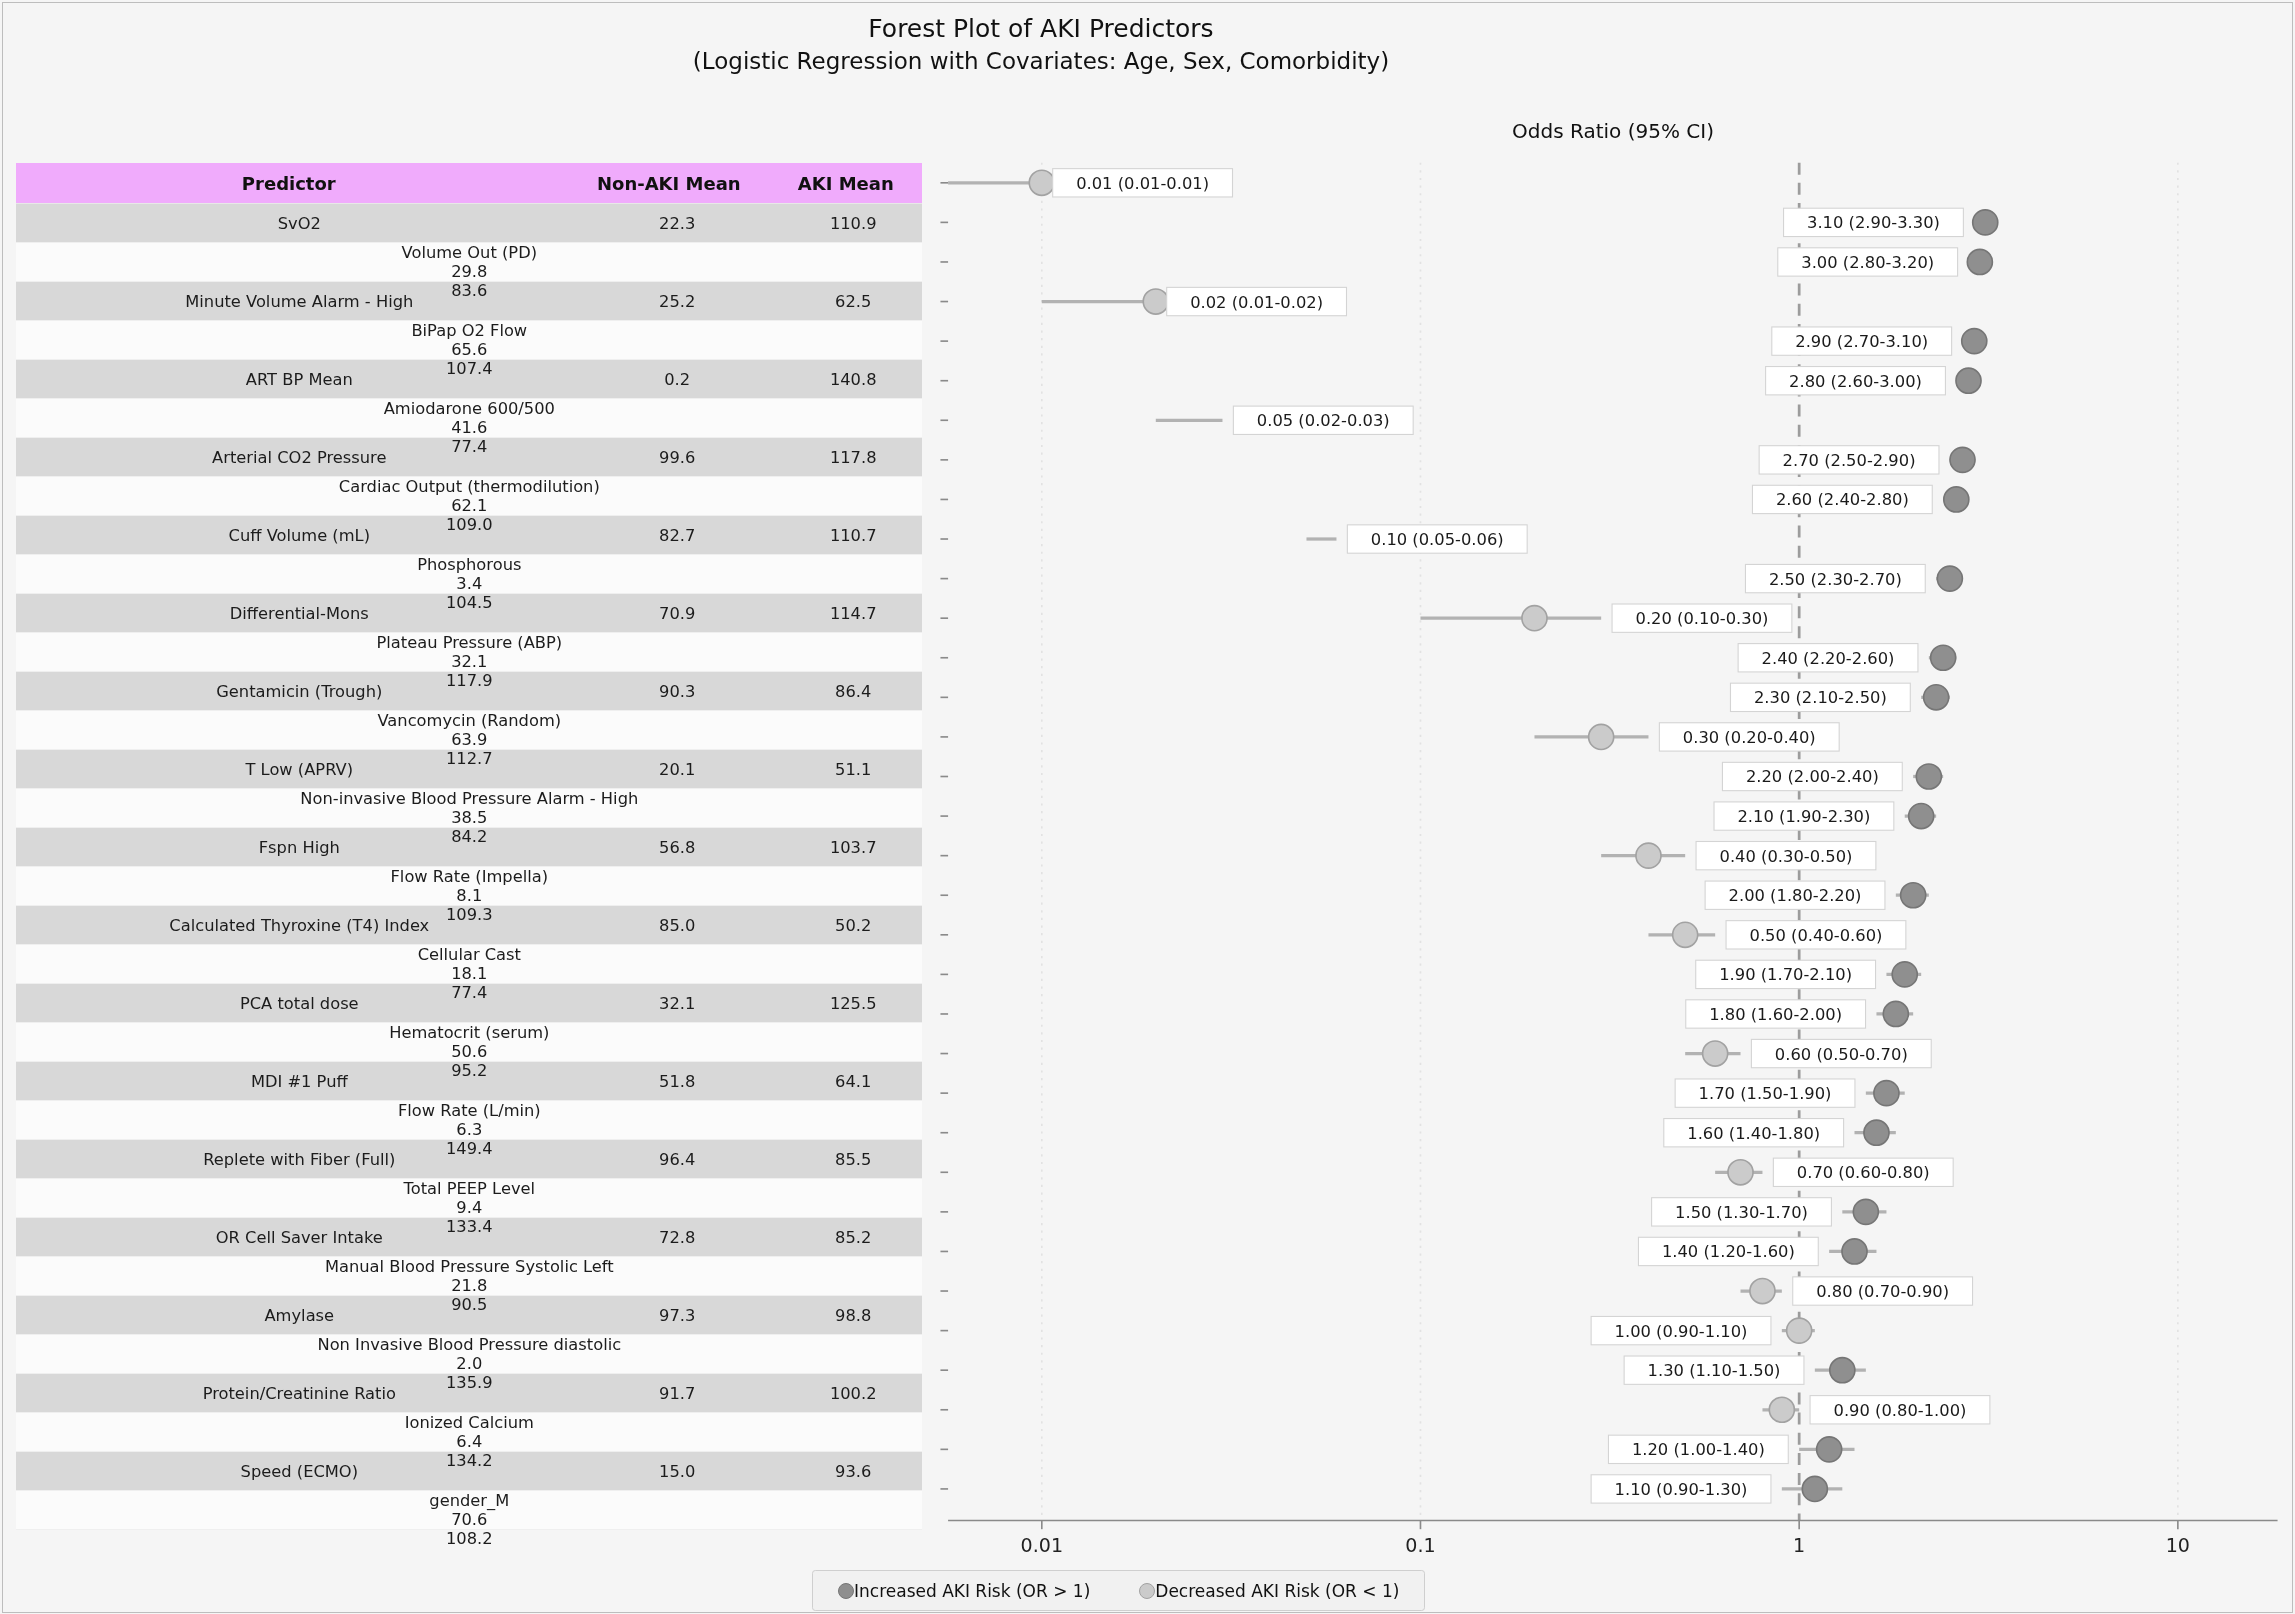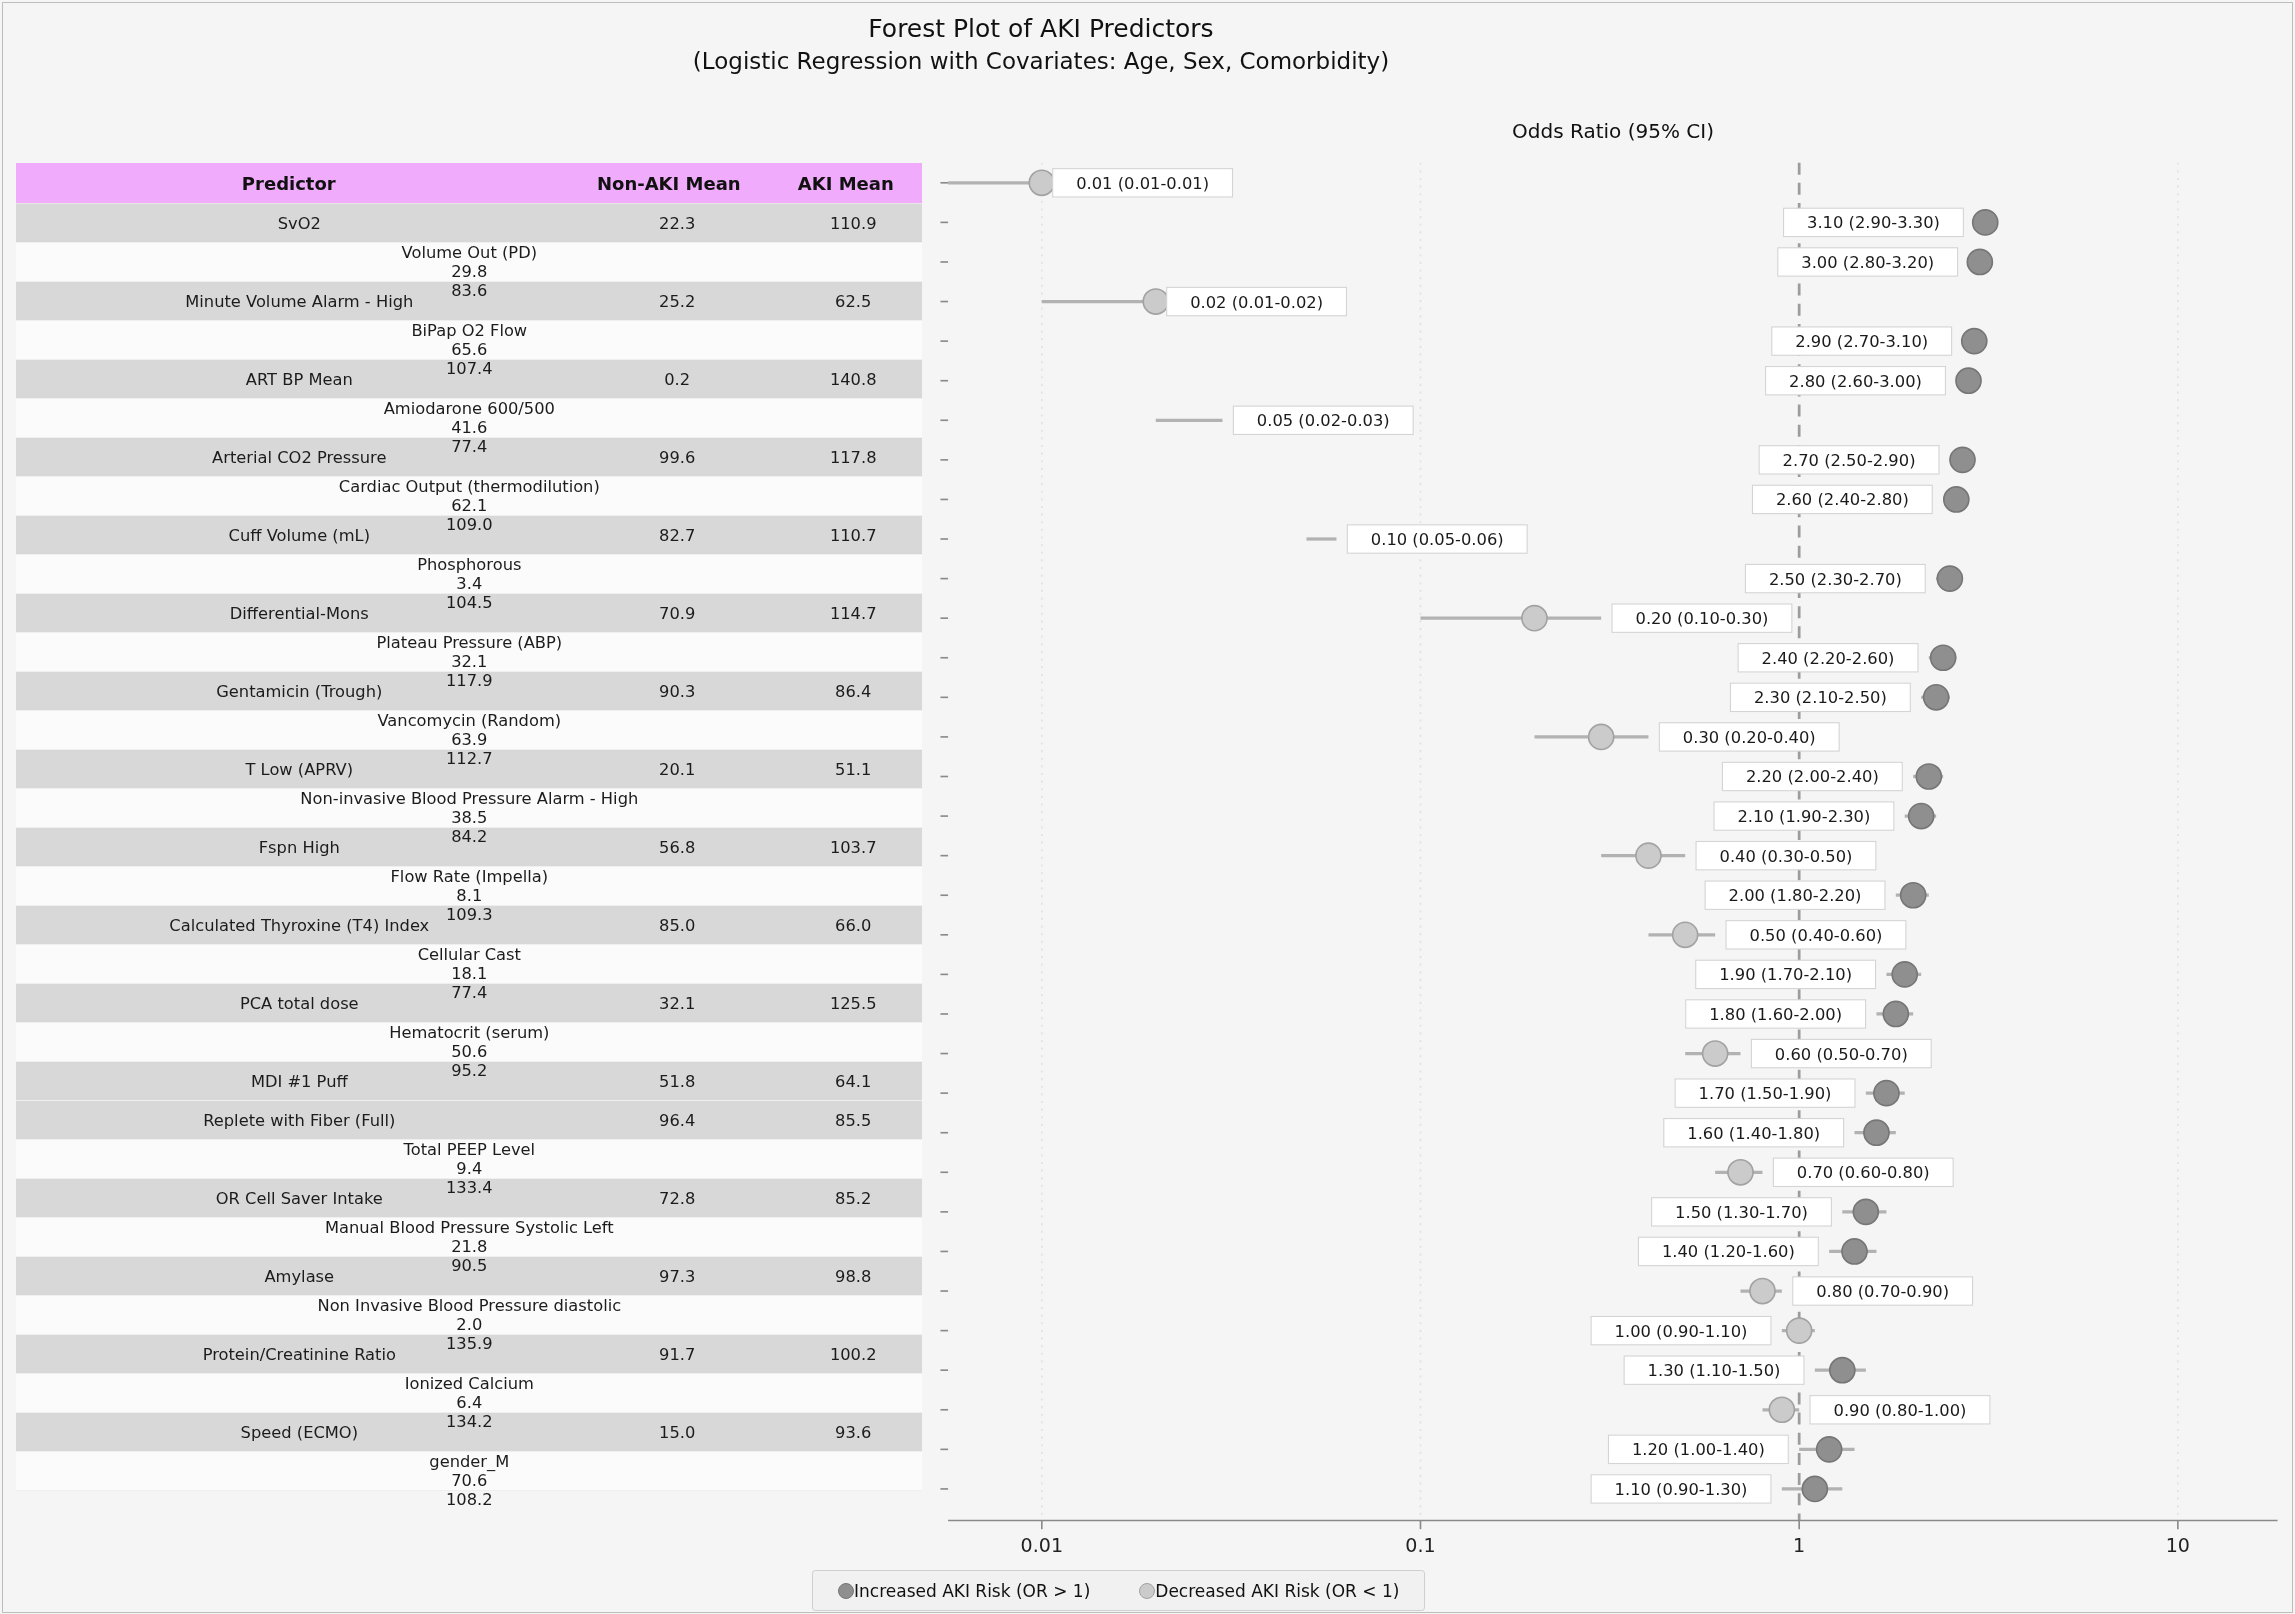--- a/index.html
+++ b/index.html
@@ -143,41 +143,46 @@
         <div class="c-aki">103.7</div>
       </div>
       <div class="trow even">
         <div class="c-pred">Flow Rate (Impella)</div>
         <div class="c-non">8.1</div>
         <div class="c-aki">109.3</div>
       </div>
       <div class="trow odd">
         <div class="c-pred">Calculated Thyroxine (T4) Index</div>
         <div class="c-non">85.0</div>
-        <div class="c-aki">66.0</div>
+        <div class="c-aki">50.2</div>
       </div>
       <div class="trow even">
         <div class="c-pred">Cellular Cast</div>
         <div class="c-non">18.1</div>
         <div class="c-aki">77.4</div>
       </div>
       <div class="trow odd">
         <div class="c-pred">PCA total dose</div>
         <div class="c-non">32.1</div>
         <div class="c-aki">125.5</div>
       </div>
       <div class="trow even">
         <div class="c-pred">Hematocrit (serum)</div>
         <div class="c-non">50.6</div>
         <div class="c-aki">95.2</div>
       </div>
       <div class="trow odd">
         <div class="c-pred">MDI #1 Puff</div>
         <div class="c-non">51.8</div>
         <div class="c-aki">64.1</div>
+      </div>
+      <div class="trow even">
+        <div class="c-pred">Flow Rate (L/min)</div>
+        <div class="c-non">6.3</div>
+        <div class="c-aki">149.4</div>
       </div>
       <div class="trow odd">
         <div class="c-pred">Replete with Fiber (Full)</div>
         <div class="c-non">96.4</div>
         <div class="c-aki">85.5</div>
       </div>
       <div class="trow even">
         <div class="c-pred">Total PEEP Level</div>
         <div class="c-non">9.4</div>
         <div class="c-aki">133.4</div>

